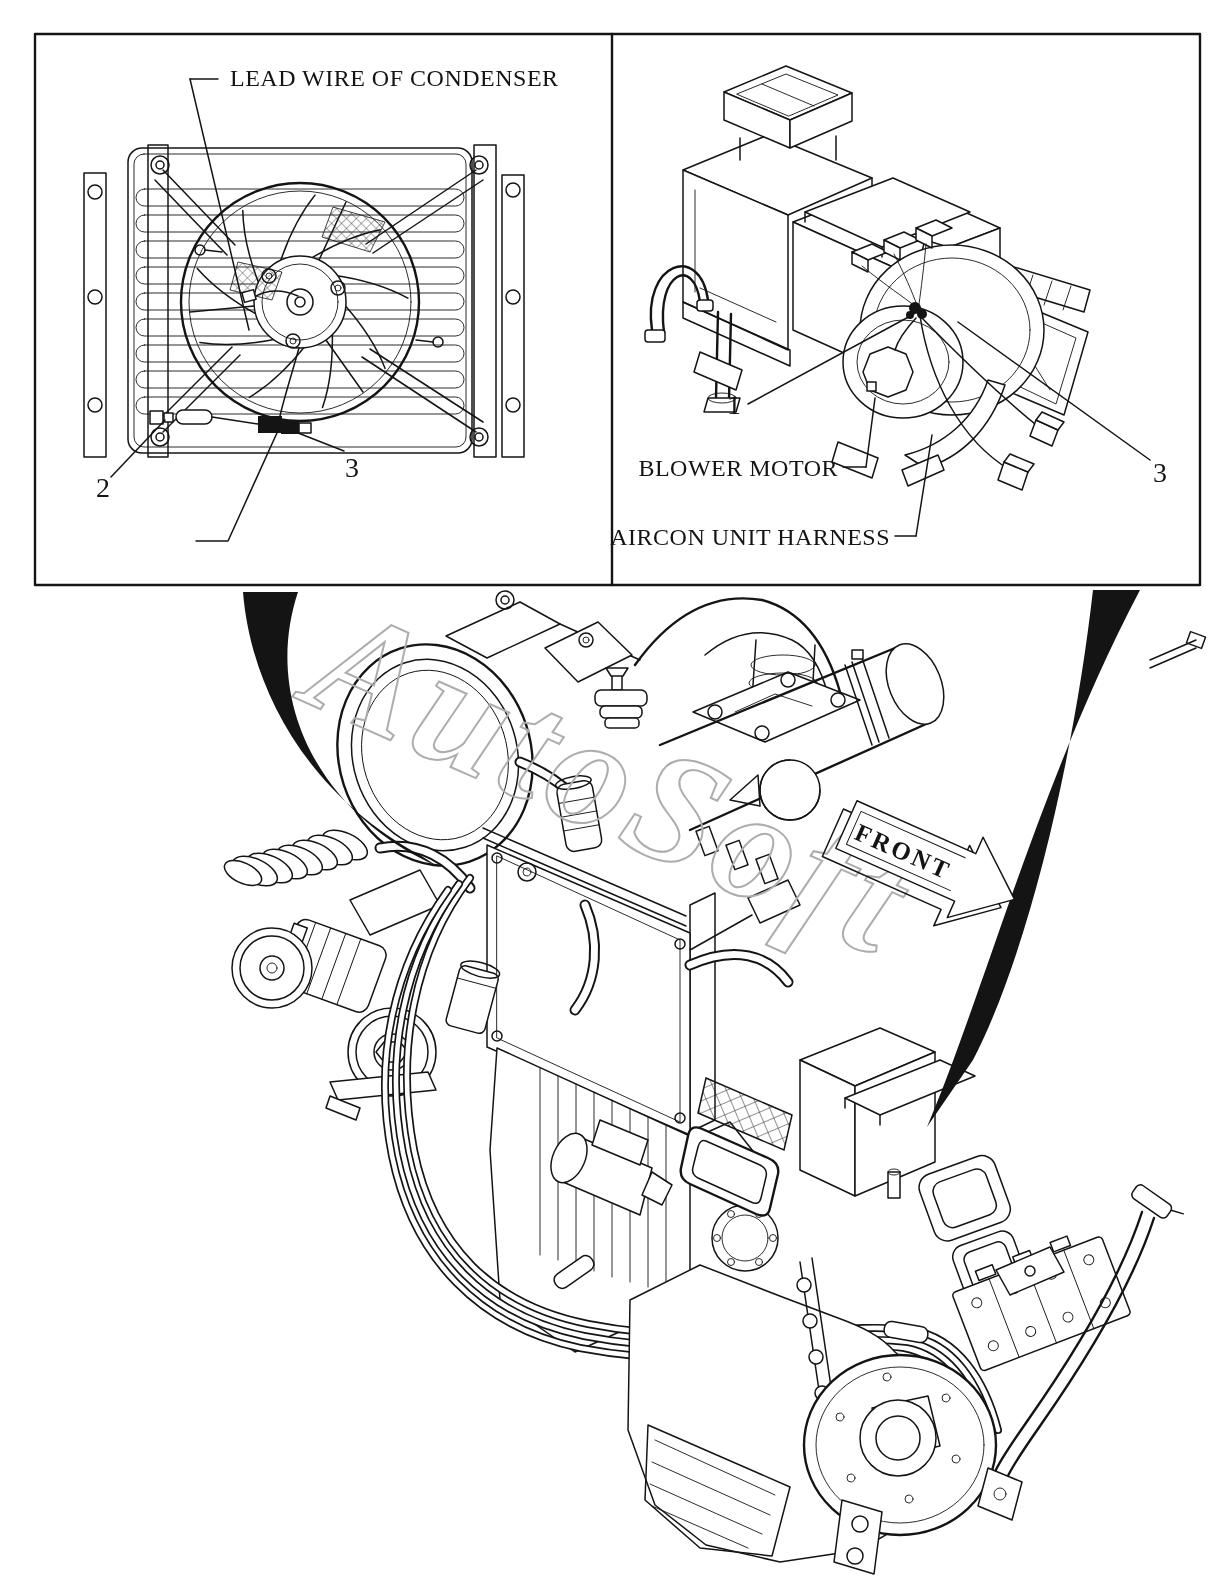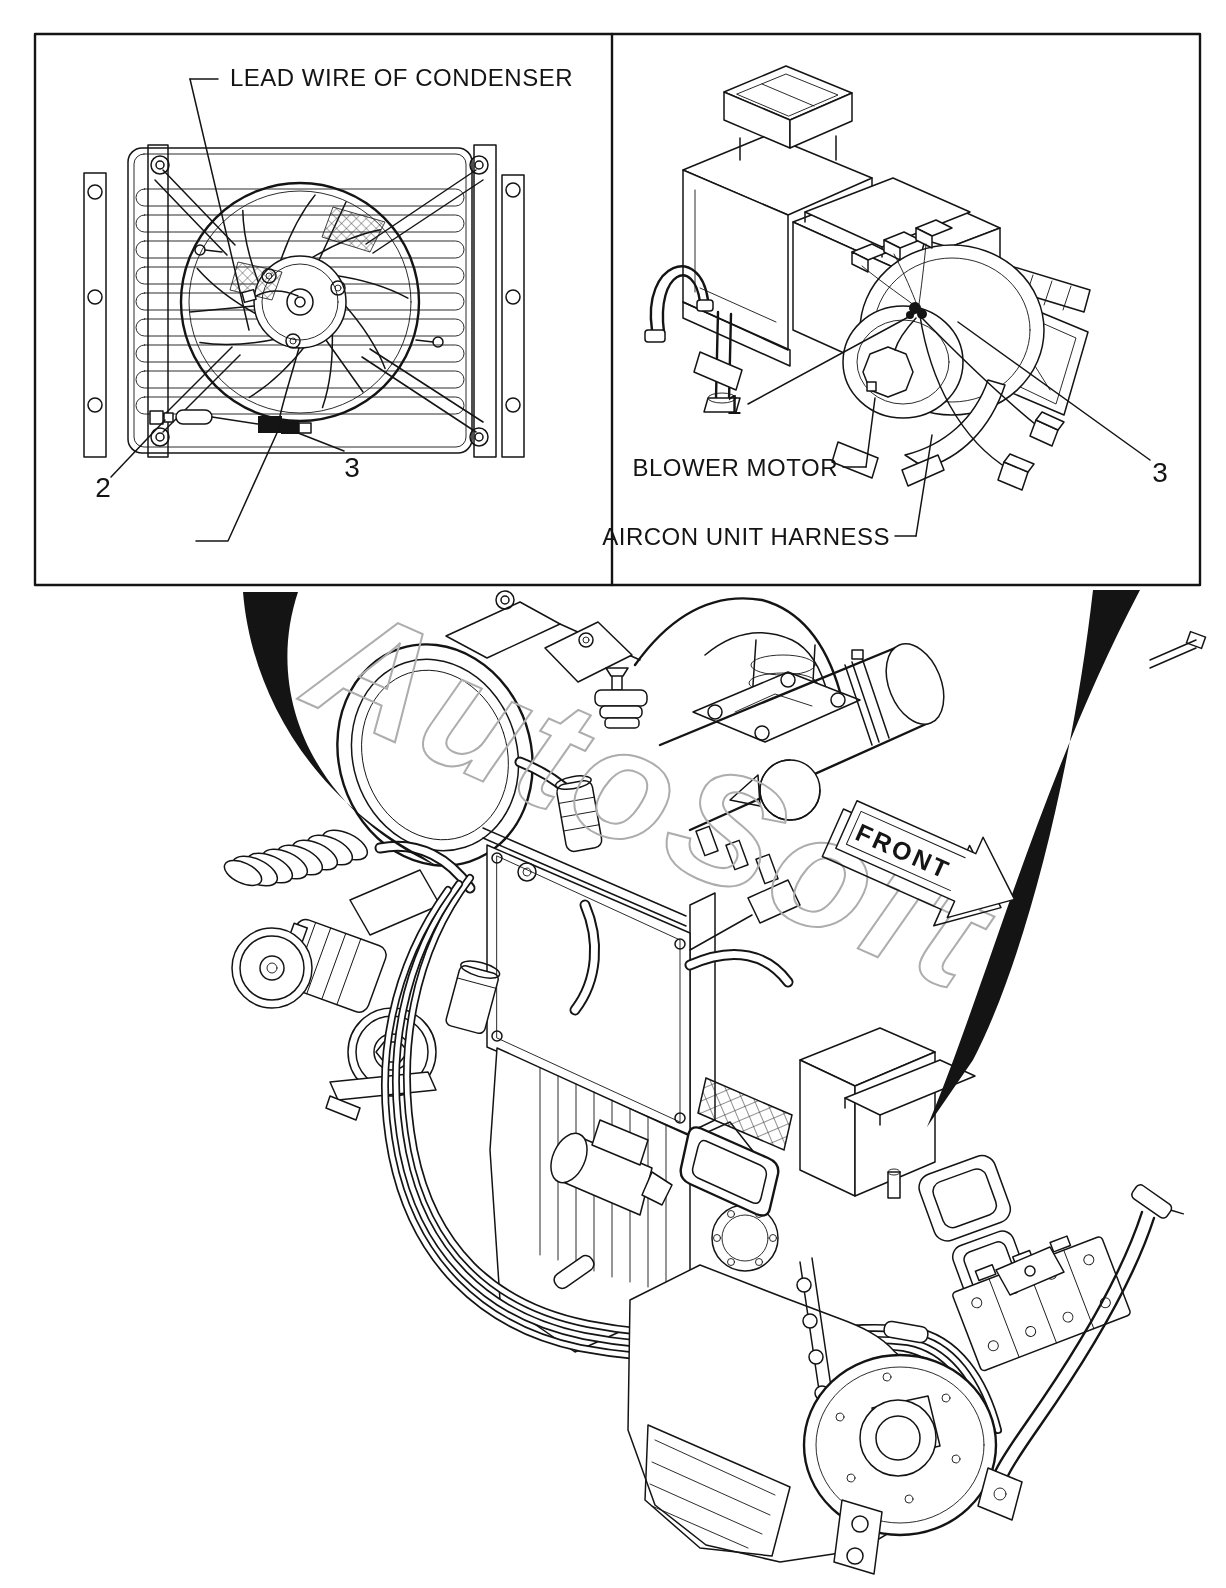--- a/index.html
+++ b/index.html
@@ -1,17 +1,17 @@
 <!DOCTYPE html>
 <html><head>
 <meta charset="utf-8">
 <style>
   html,body{margin:0;padding:0;background:#ffffff;}
   #stage{position:relative;width:1226px;height:1588px;background:#fff;overflow:hidden;
-         font-family:Liberation Sans, sans-serif;}
+         font-family:Liberation Serif, serif;}
   svg{position:absolute;left:0;top:0;}
   .ln{fill:none;stroke:#141414;stroke-width:1.5;stroke-linecap:round;stroke-linejoin:round;}
   .wh{fill:#ffffff;stroke:#141414;stroke-width:1.5;stroke-linejoin:round;}
   .thk{stroke-width:2.4;}
   .thin{stroke-width:0.9;}
   .blk{fill:#141414;stroke:none;}
   .hose-o{fill:none;stroke:#141414;stroke-width:8;stroke-linecap:round;}
   .hose-i{fill:none;stroke:#ffffff;stroke-width:4.6;stroke-linecap:round;}
   .tube-o{fill:none;stroke:#141414;stroke-width:11;stroke-linecap:round;}
   .tube-i{fill:none;stroke:#ffffff;stroke-width:7;stroke-linecap:round;}

